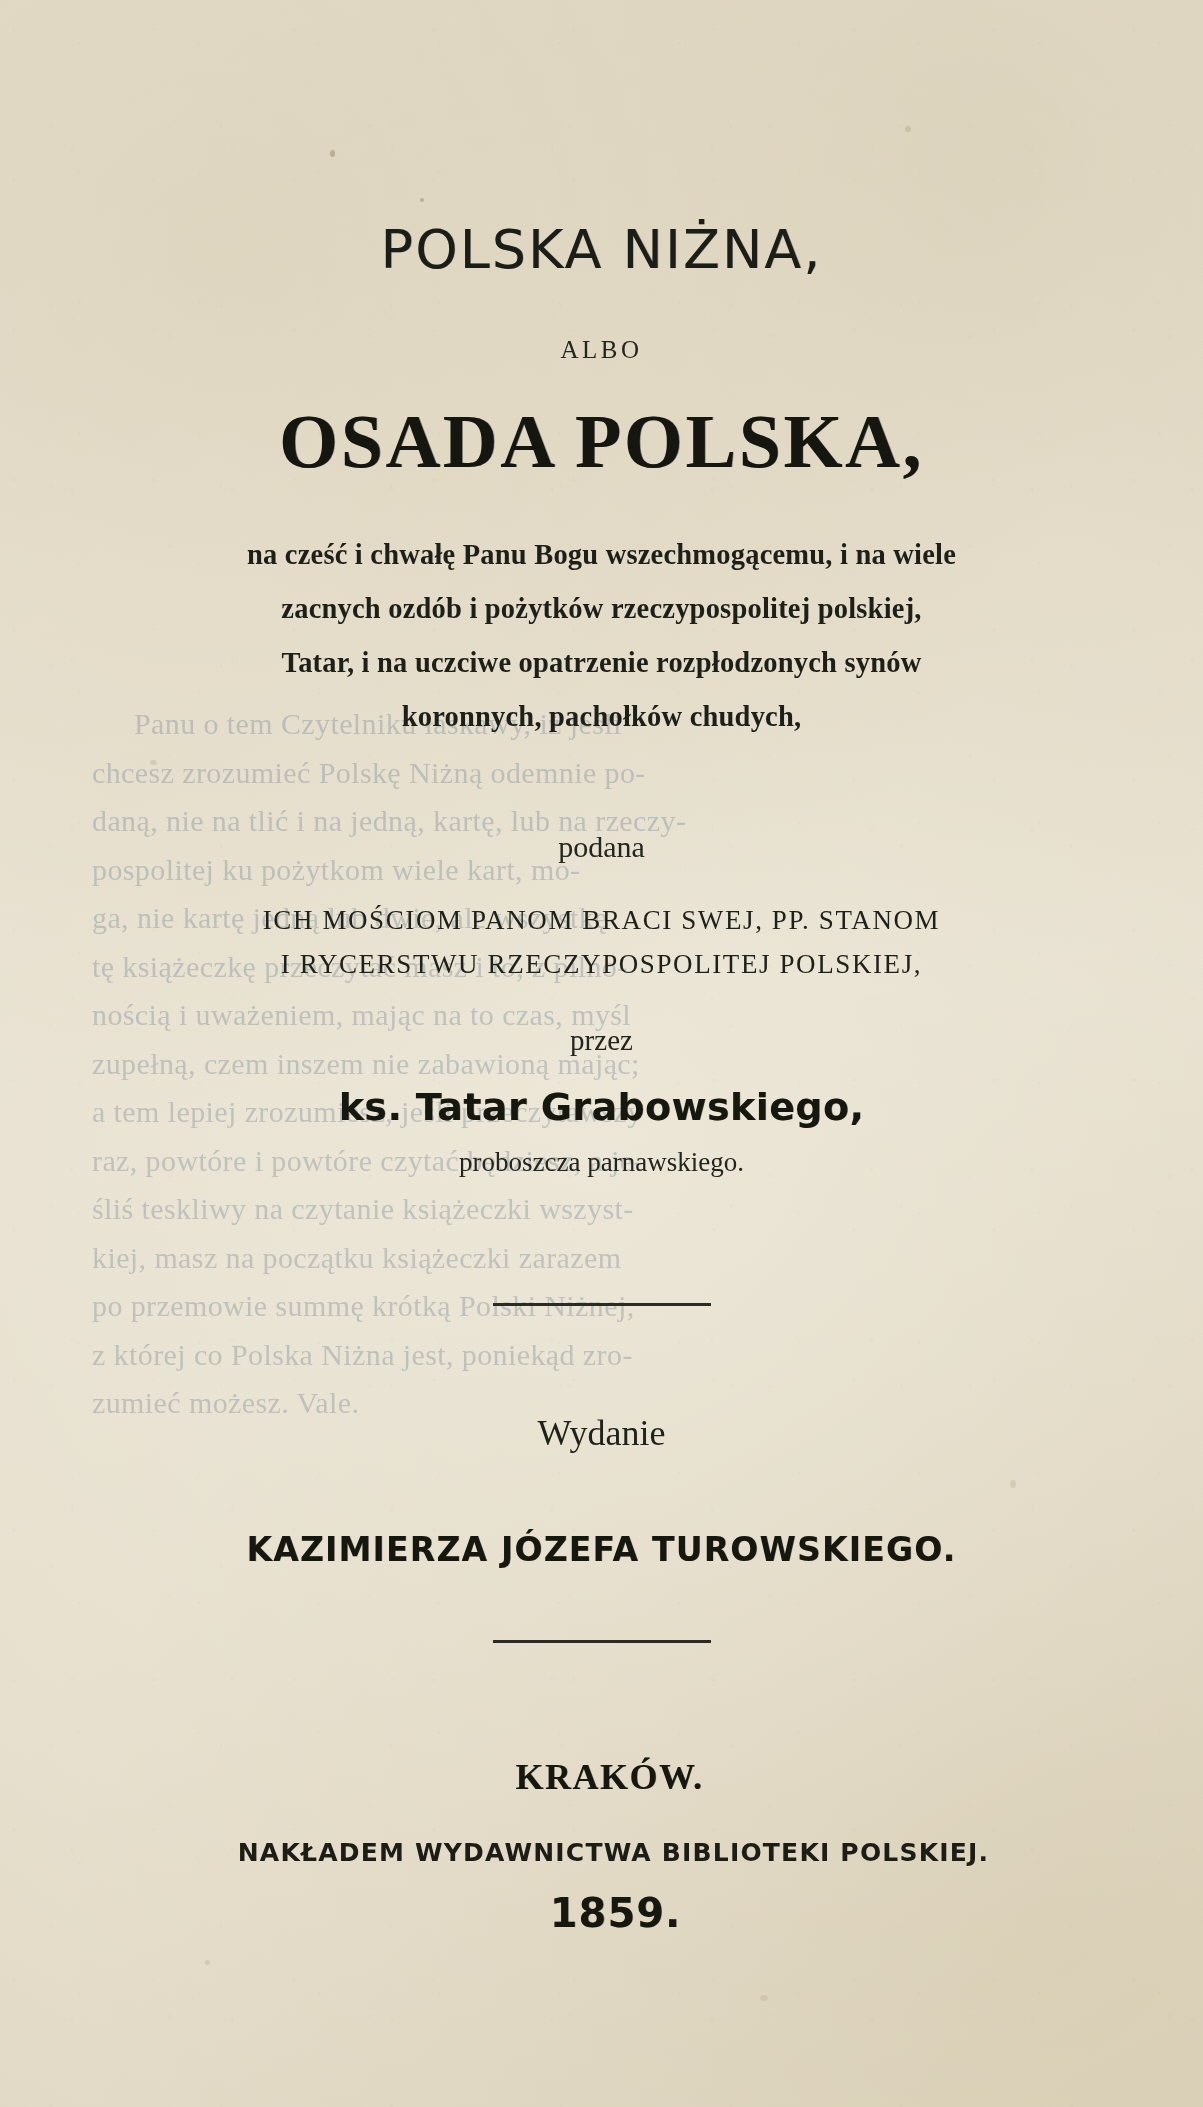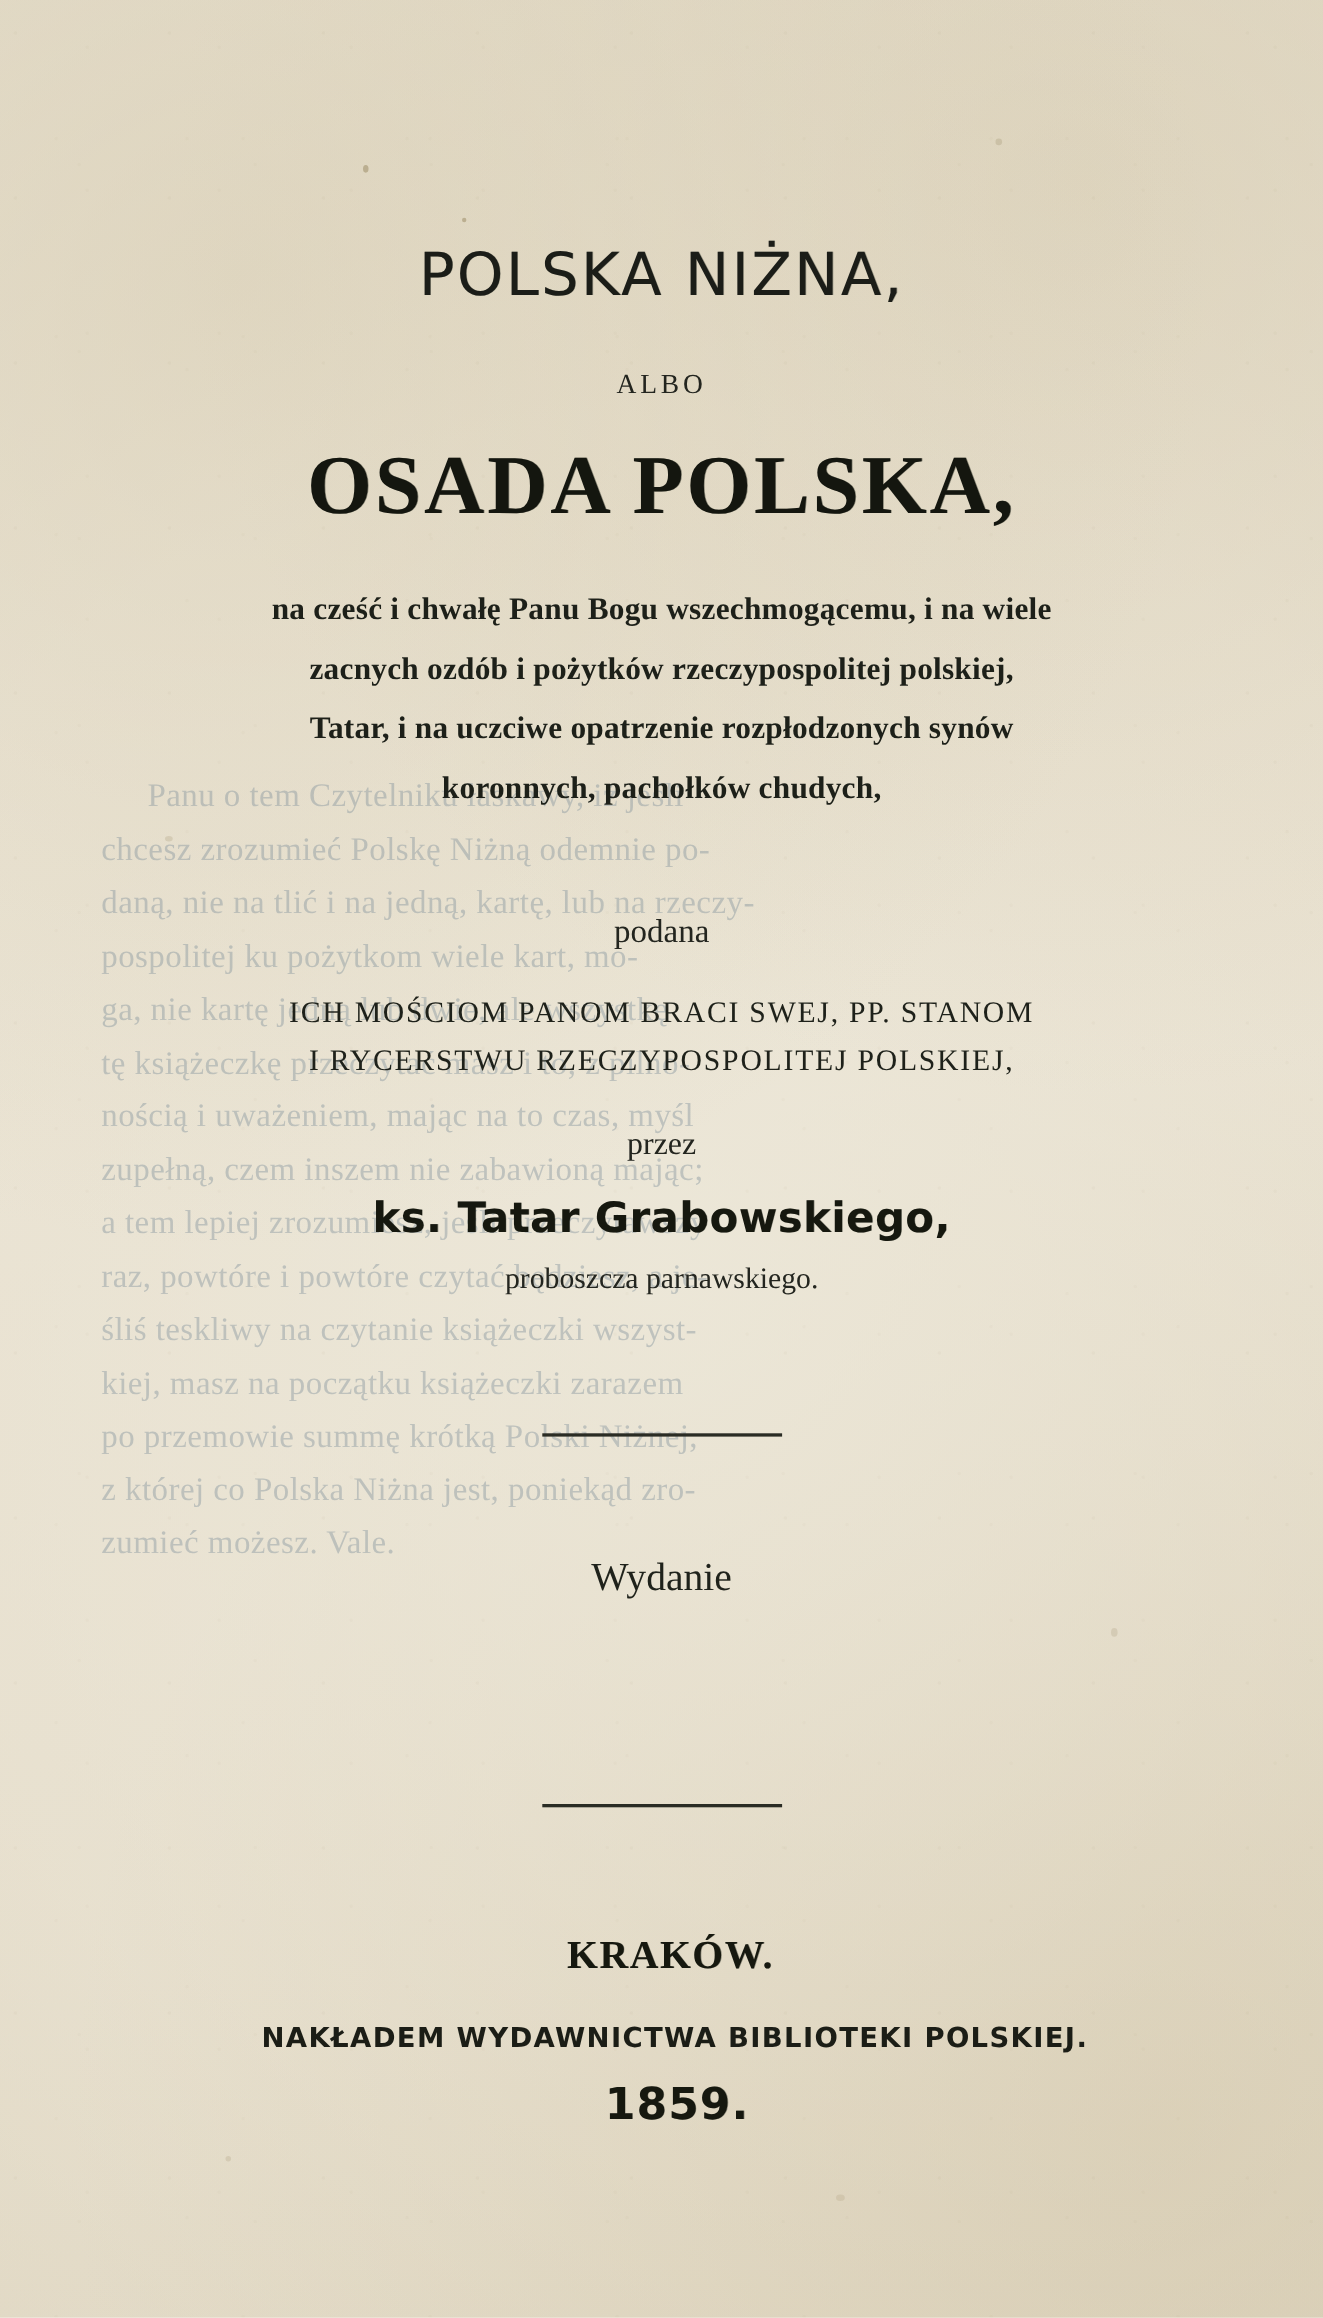--- a/index.html
+++ b/index.html
@@ -279,20 +279,21 @@
     <div class="przez">przez</div>
 
     <div class="author">ks. Tatar Grabowskiego,</div>
 
     <div class="author-role">proboszcza parnawskiego.</div>
 
     <div class="rule rule-1"></div>
 
     <div class="wydanie">Wydanie</div>
 
+    <div class="publisher">KAZIMIERZA JÓZEFA TUROWSKIEGO.</div>
 
     <div class="rule rule-2"></div>
 
     <div class="city">KRAKÓW.</div>
 
     <div class="imprint">NAKŁADEM WYDAWNICTWA BIBLIOTEKI POLSKIEJ.</div>
 
     <div class="year">1859.</div>
 
   </div>

